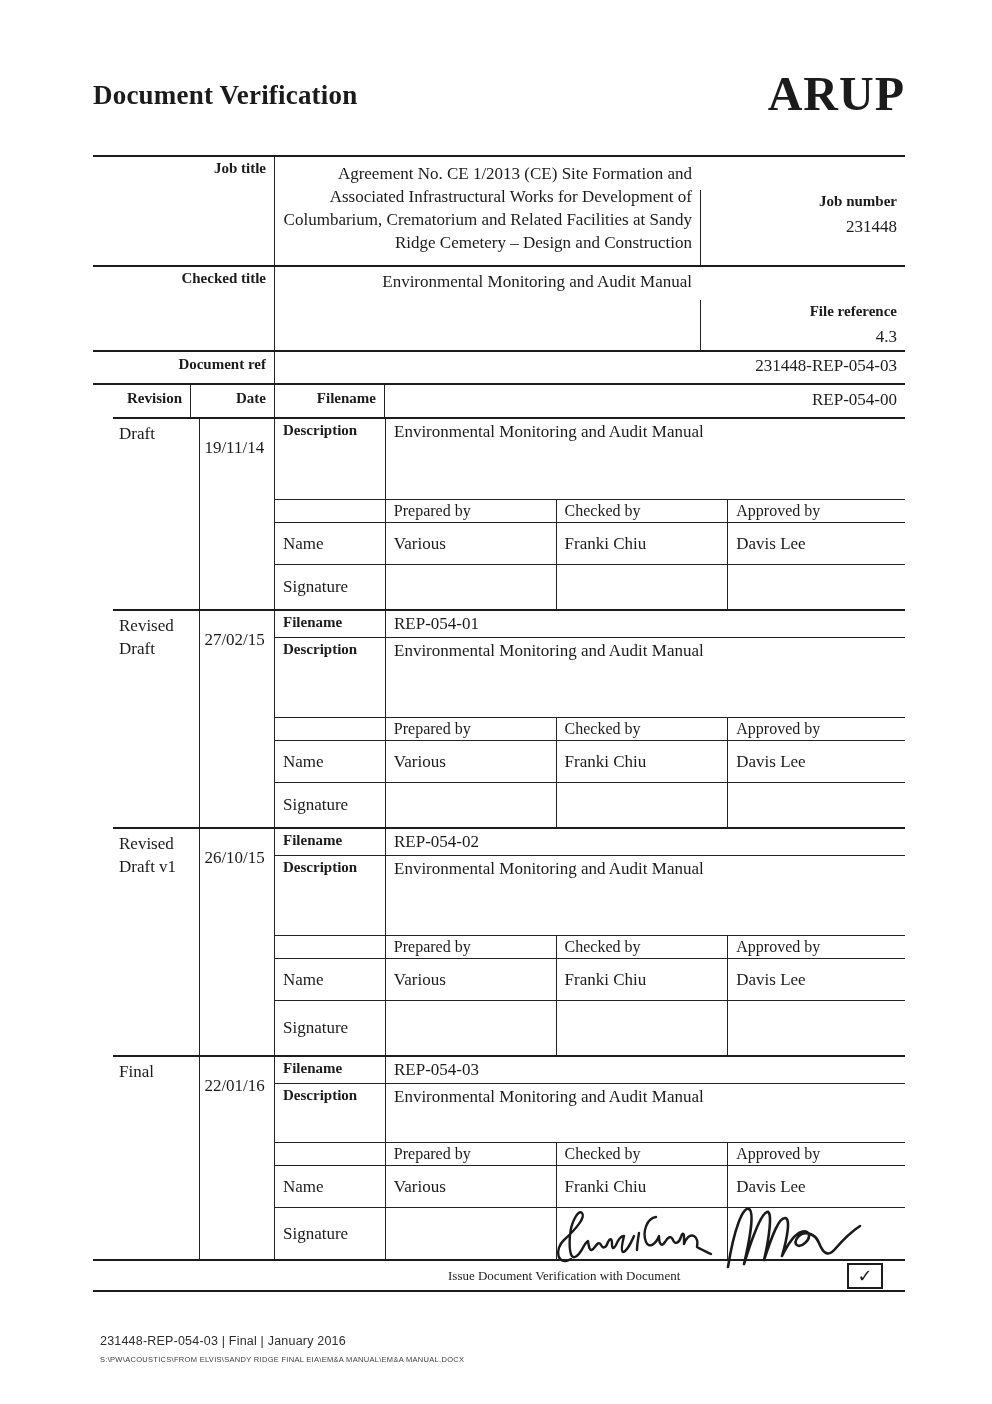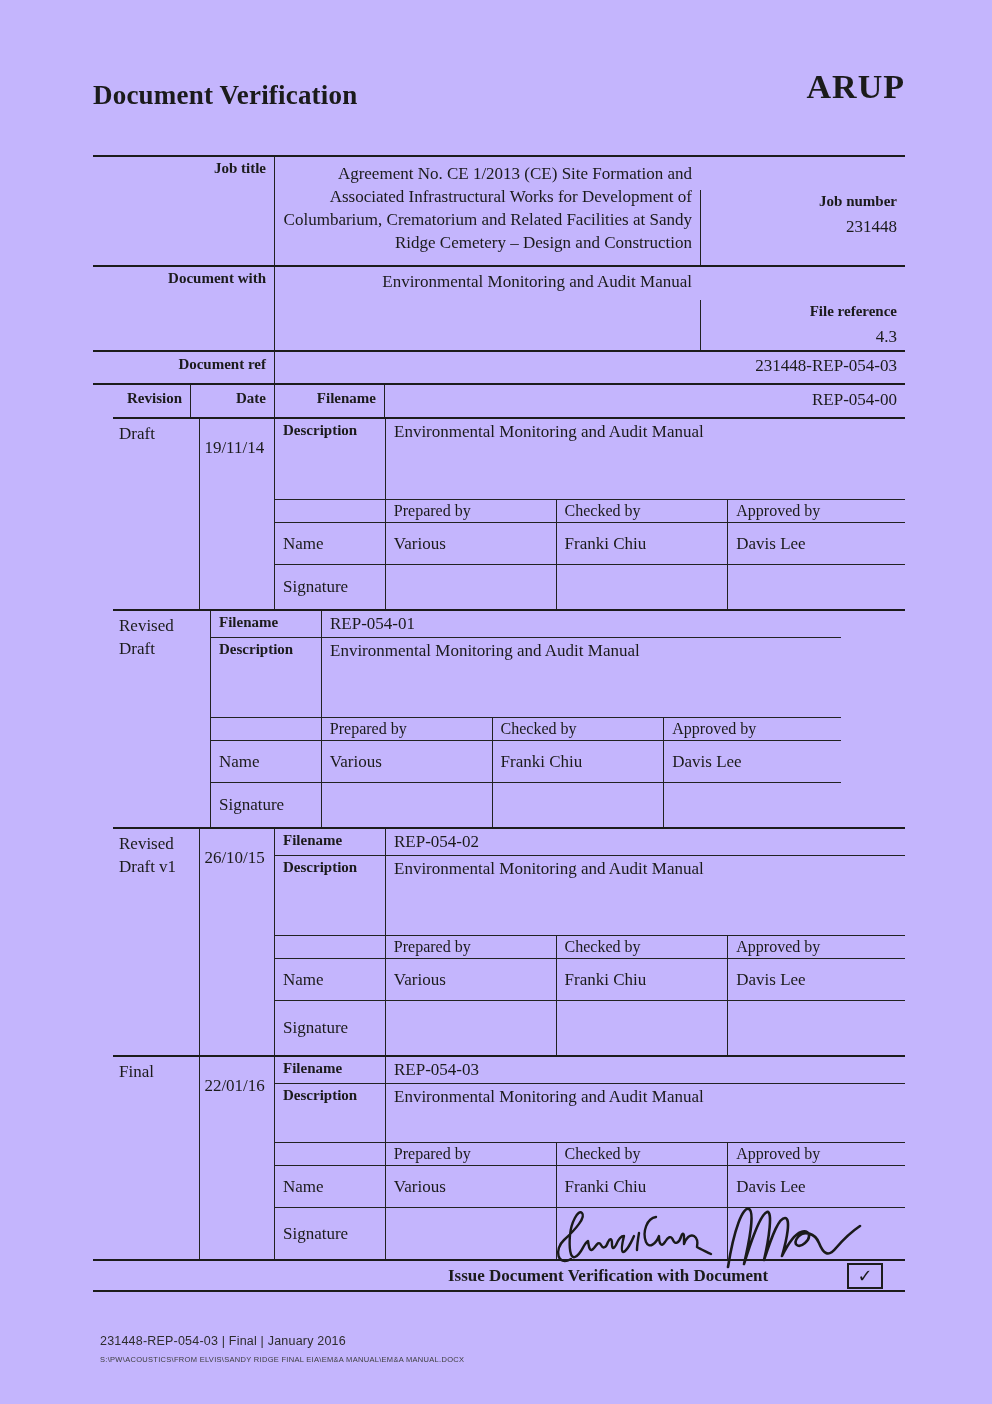--- a/index.html
+++ b/index.html
@@ -1,26 +1,26 @@
 <!DOCTYPE html>
 <html><head>
 <meta charset="utf-8">
 <style>
   * { margin:0; padding:0; box-sizing:border-box; }
   html,body { background:#e8e8e8; }
   .sheet {
     position:relative; width:992px; height:1404px; margin:0 auto;
-    background:#c4b5fd; color:#1b1b1b;
+    background:#ffffff; color:#1b1b1b;
     font-family:"Liberation Serif","DejaVu Serif",serif;
     overflow:hidden;
   }
   
   .hdr { position:absolute; top:72px; left:93px; right:87px; display:flex; justify-content:space-between; align-items:flex-start; }
   .hdr h1 { font-size:27px; font-weight:bold; letter-spacing:0.2px; margin-top:8px; }
-  .logo { font-size:34px; font-weight:600; letter-spacing:1px; line-height:0.9; transform:scaleY(1.02); }
+  .logo { font-size:48px; font-weight:600; letter-spacing:1px; line-height:0.9; transform:scaleY(1.02); }
 
   
   .doc-table { position:absolute; top:155px; left:93px; width:812px; border-top:2.5px solid #1c1c1c; font-size:17px; }
   .trow { display:flex; border-top:2px solid #1c1c1c; }
   .trow.first { border-top:none; }
   .cell { padding:3px 8px;text-align:right; }
   .bl { border-left:1.5px solid #222; }
   .lab { font-weight:bold; font-size:15px; }
   .w-l { width:181px; }
   .w-mid { width:426px; }
@@ -62,21 +62,21 @@
   .namerow .sub, .sigrow .sub { display:flex; align-items:center; }
   .namerow .pcell { display:flex; align-items:center; }
   .sigrow { min-height:45px; }
   .sigrow-tall { min-height:55px; }
   .sigrow-final { min-height:52px; }
   .sigcell { position:relative; overflow:visible; }
   .sigcell svg { position:absolute; overflow:visible; }
 
   
   .issuerow { display:flex; align-items:center; border-top:2.5px solid #1c1c1c; border-bottom:2.5px solid #1c1c1c; min-height:33px; }
-  .issue-label { font-weight:bold; font-size:17px; margin-left:355px; }
+  .issue-label { font-weight:normal; font-size:13px; margin-left:355px; }
   .checkbox { margin-left:auto; margin-right:22px; width:36px; height:26px; border:2px solid #1c1c1c; display:flex; align-items:center; justify-content:center; font-size:18px; font-family:"DejaVu Sans",sans-serif; }
 
   
   .footer { position:absolute; left:100px; top:1334px; font-family:"Liberation Sans","DejaVu Sans",sans-serif; }
   .footer .l1 { font-size:12.5px; color:#2d2d2d; letter-spacing:0.2px; }
   .footer .l2 { font-size:7.5px; color:#3c3c3c; margin-top:7px; letter-spacing:0.3px; }
 </style>
 </head>
 <body>
 
@@ -92,21 +92,21 @@
     <div class="trow first jobrow">
       <div class="cell lab w-l">Job title</div>
       <div class="cell val bl w-mid">Agreement No. CE 1/2013 (CE) Site Formation and Associated Infrastructural Works for Development of Columbarium, Crematorium and Related Facilities at Sandy Ridge Cemetery  –  Design and Construction</div>
       <div class="cell bl w-right stack">
         <div class="lab">Job number</div>
         <div>231448</div>
       </div>
     </div>
 
     <div class="trow titlerow">
-      <div class="cell lab w-l">Document with</div>
+      <div class="cell lab w-l">Checked title</div>
       <div class="cell bl w-mid" style="padding-top:5px">Environmental Monitoring and Audit Manual</div>
       <div class="cell bl w-right stack">
         <div class="lab">File reference</div>
         <div>4.3</div>
       </div>
     </div>
 
     <div class="trow refrow">
       <div class="cell lab w-l">Document ref</div>
       <div class="cell bl" style="flex:1">231448-REP-054-03</div>
@@ -143,20 +143,21 @@
           <div class="sub">Signature</div>
           <div class="pcell w-prep"></div>
           <div class="pcell w-chk"></div>
           <div class="pcell w-appr"></div>
         </div>
       </div>
     </div>
 
     <div class="block">
       <div class="blk-rev">Revised Draft</div>
+      <div class="blk-date bl">27/02/15</div>
       <div class="blk-right">
         <div class="rrow first fnrow">
           <div class="sub lab">Filename</div>
           <div class="subval">REP-054-01</div>
         </div>
         <div class="rrow descrow-tall">
           <div class="sub lab">Description</div>
           <div class="subval">Environmental Monitoring and Audit Manual</div>
         </div>
         <div class="rrow phead">

